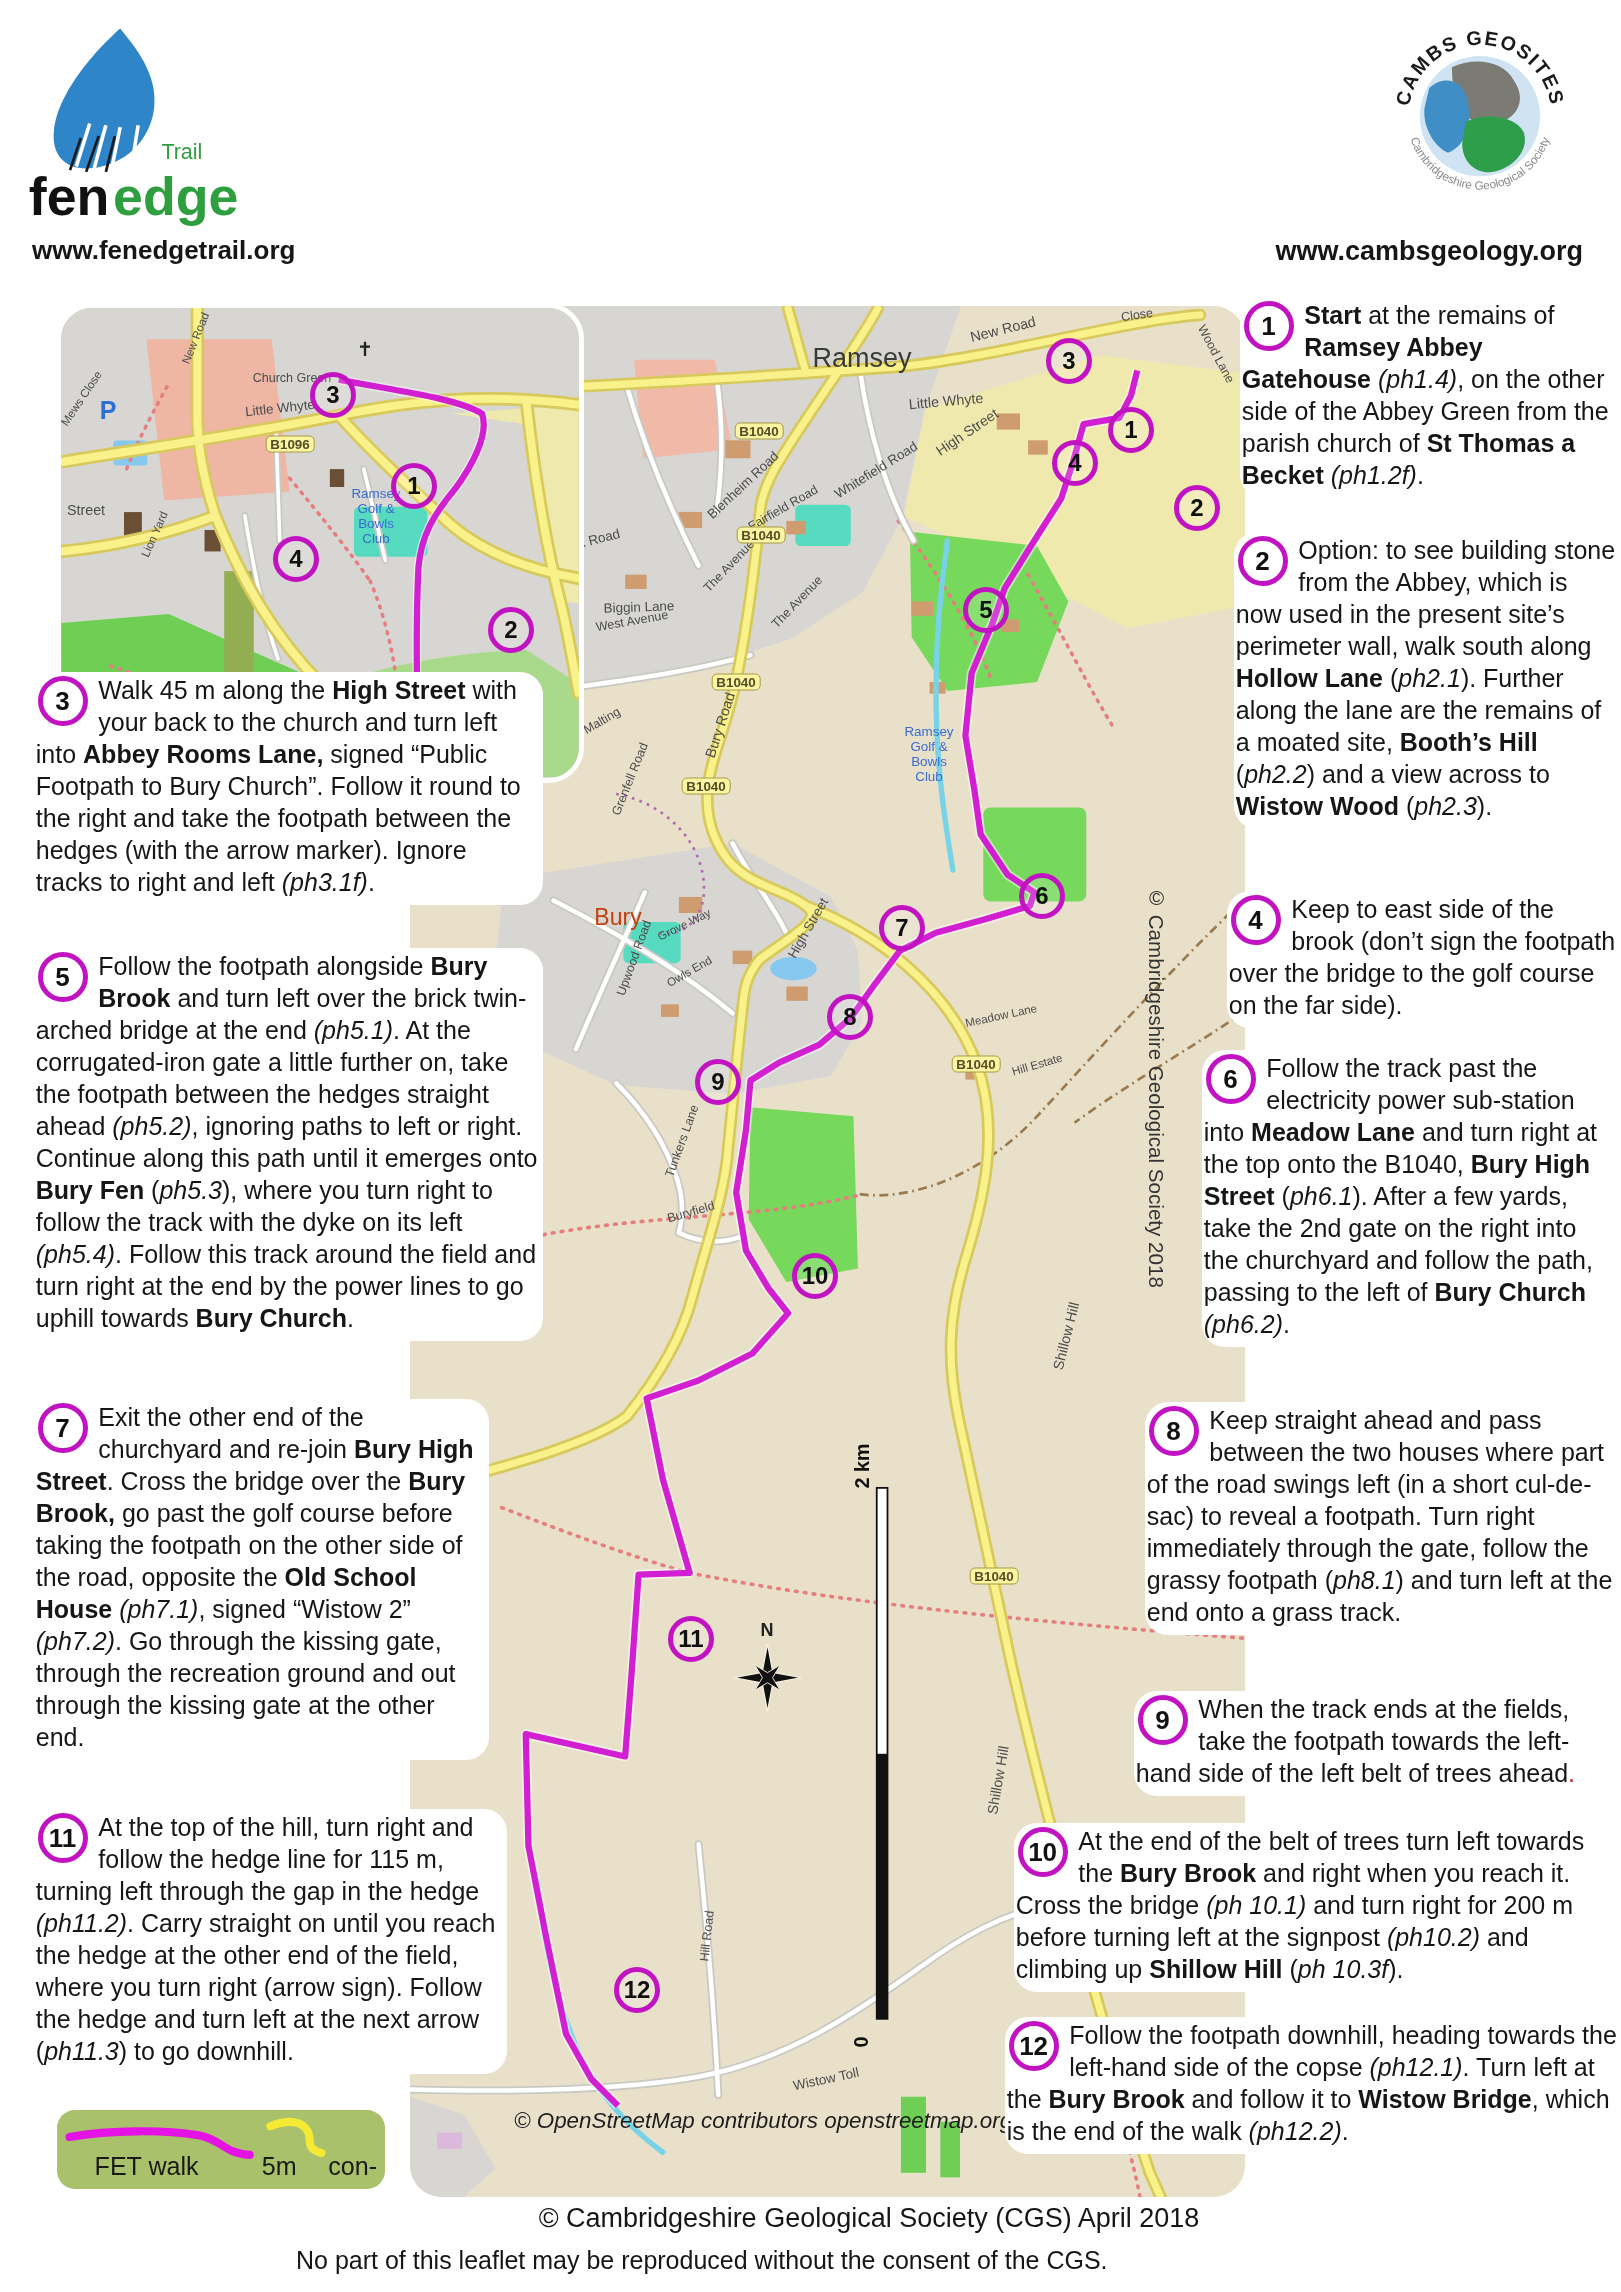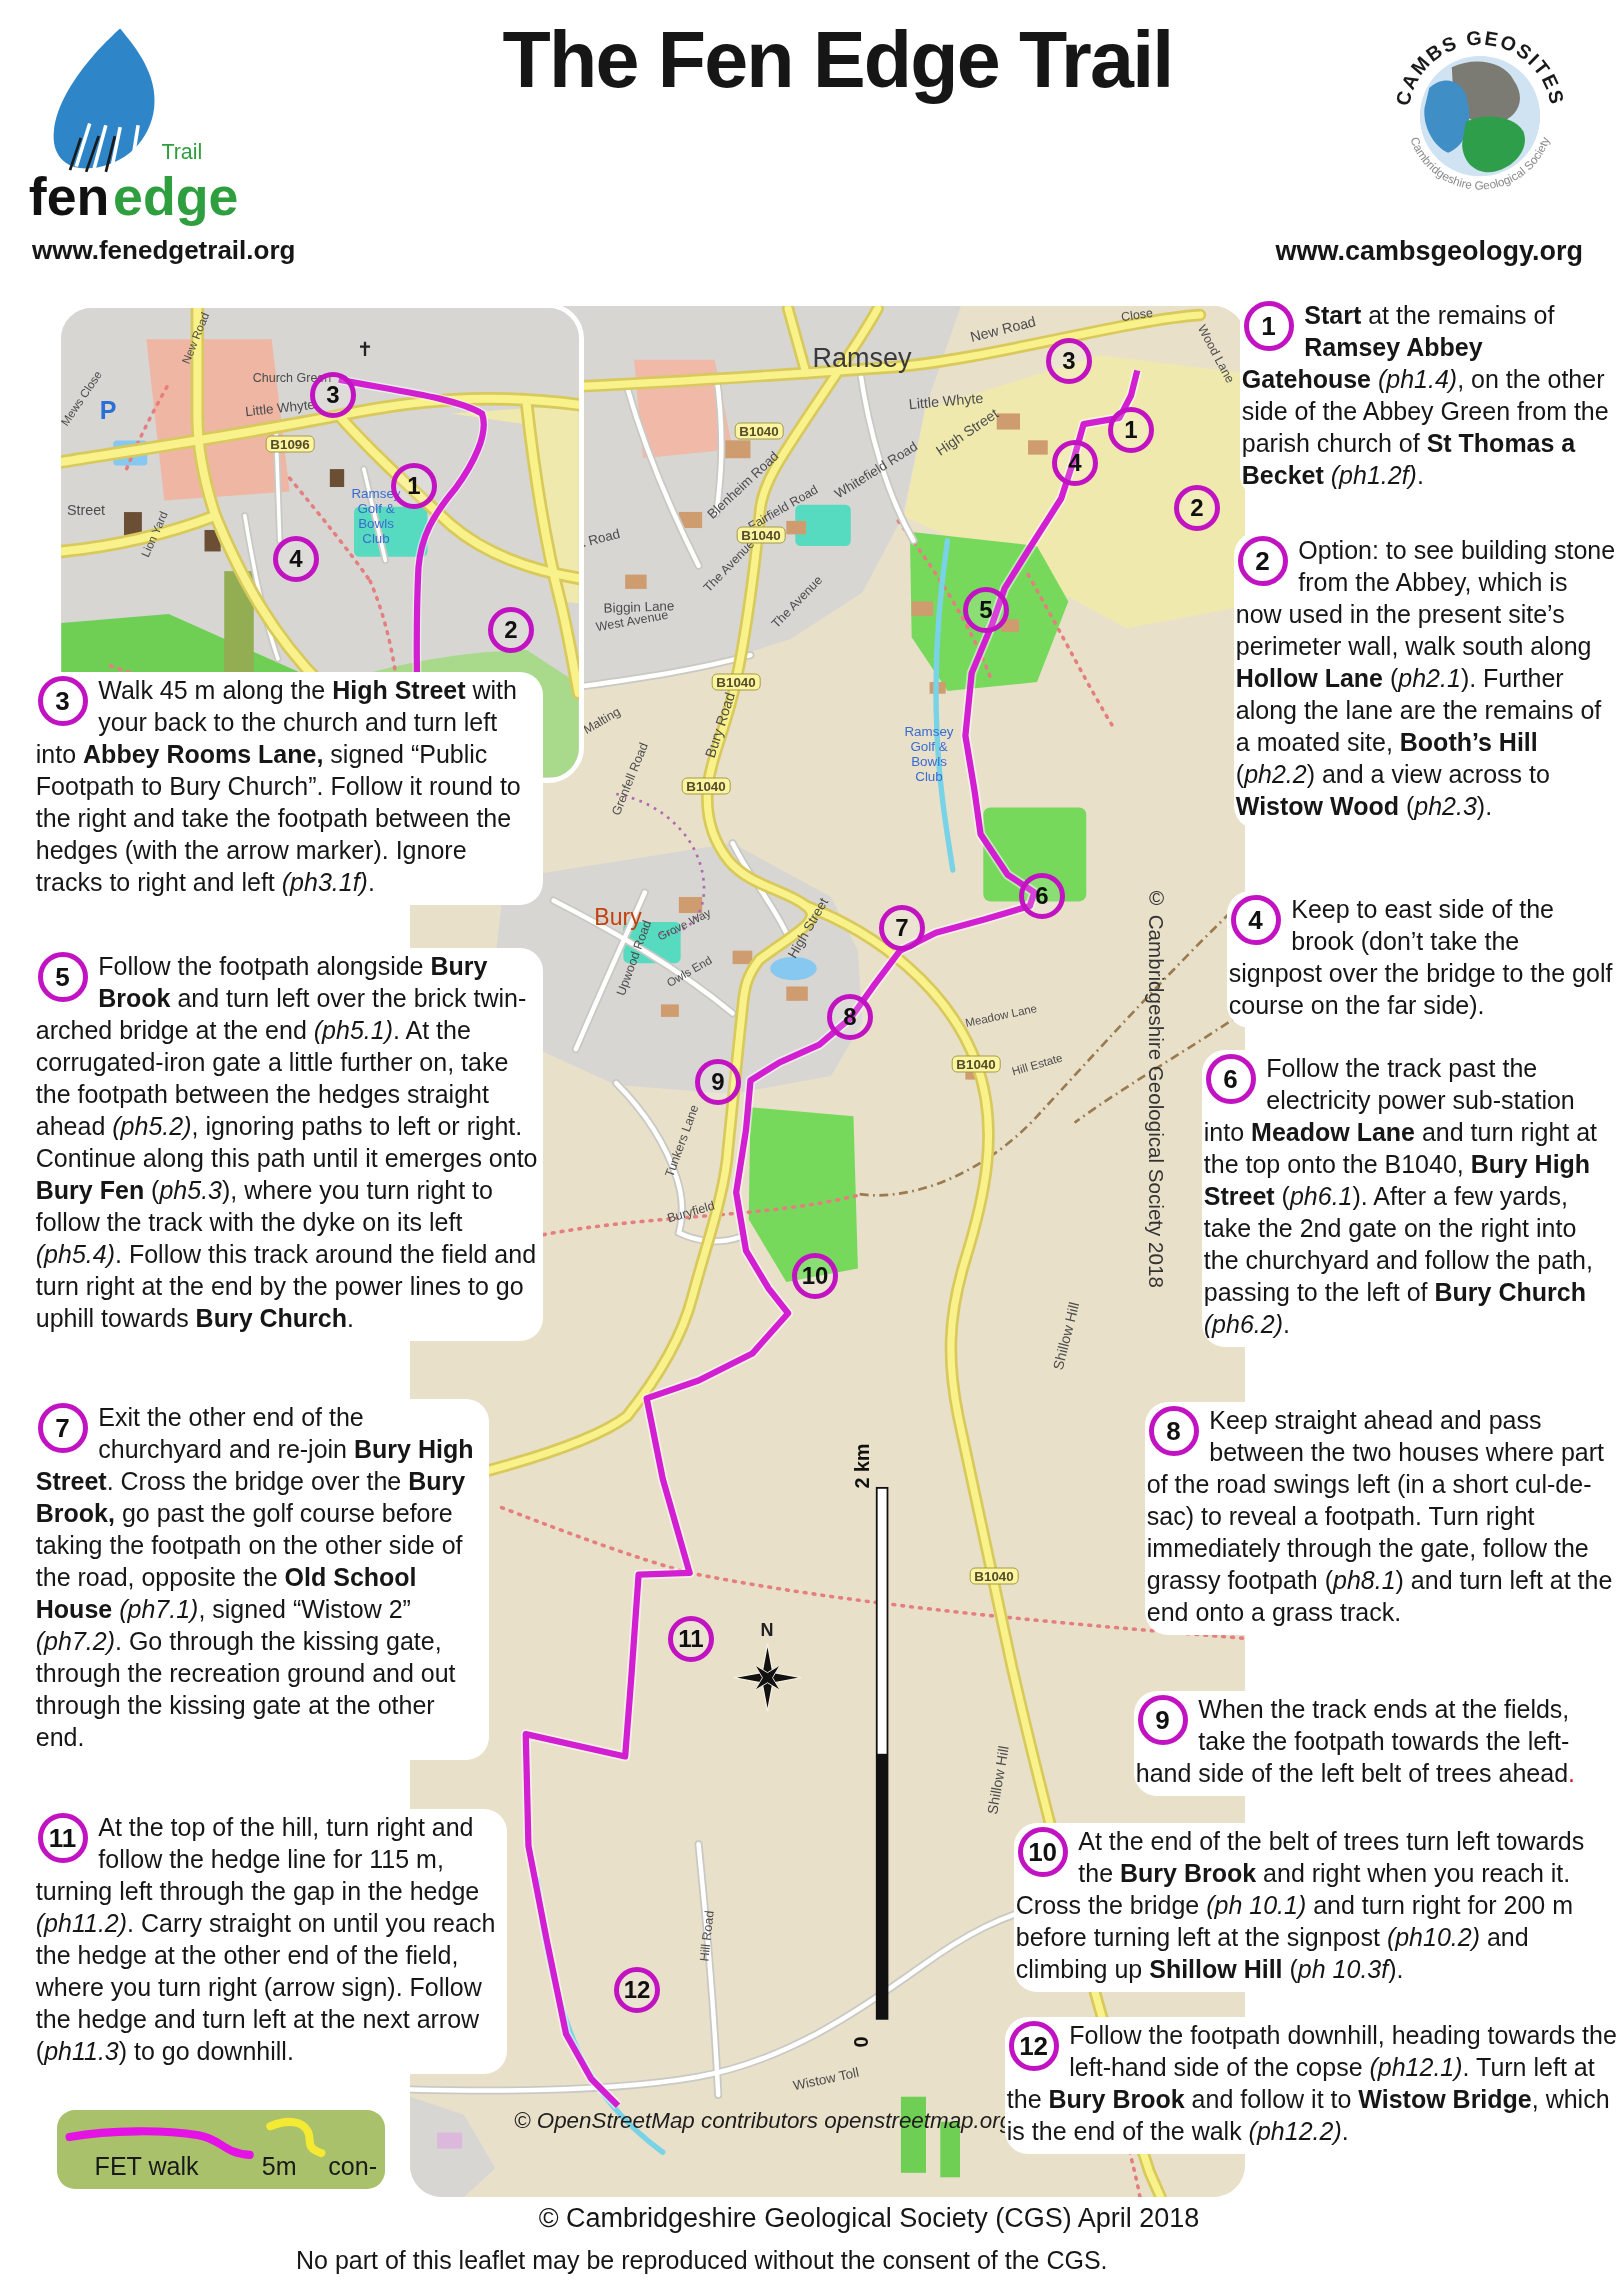--- a/index.html
+++ b/index.html
@@ -59,21 +59,20 @@
       <path d="M66,164 L80,124"></path>
       <path d="M88,164 L98,124"></path>
   </g>
   <text x="150" y="150" font-size="24" fill="#2f9e3f">Trail</text>
   <text x="2" y="212" font-size="60" font-weight="bold" fill="#111111">fen</text>
   <text x="96" y="212" font-size="60" font-weight="bold" fill="#2f9e3f">edge</text>
 </svg>
 <div class="brand-url">www.fenedgetrail.org</div>
 
 <div class="titlewrap">
-  <div class="title">The Fen Edge Trail</div>
 </div>
 
 <svg class="abs" style="left:1386px;top:21.5px;z-index:30" width="188" height="193" viewBox="0 0 200 205">
   <defs>
     <path id="arcTop" d="M24,100 A76,76 0 0 1 176,100"></path>
     <path id="arcBot" d="M22,100 A78,78 0 0 0 178,100"></path>
   </defs>
   <circle cx="100" cy="100" r="64" fill="#cfe3f2"></circle>
   <path d="M70,48 C95,36 126,42 136,62 C150,82 140,102 120,107 C100,112 80,102 72,84 Z" fill="#7b7b73"></path>
   <path d="M46,70 C61,56 81,61 86,81 C93,106 86,131 66,139 C49,131 39,109 41,91 Z" fill="#3f8fc6"></path>
@@ -332,21 +331,21 @@
   <div class="golf" style="left:315px;top:208px">Ramsey
 Golf &amp;
 Bowls
 Club</div>
 </div>
 
 <div id="blocks">
     <div class="blk" style="left: 1240px; top: 297px; width: 376px;"><div class="num">1</div><b>Start</b><span> at the remains of </span><b>Ramsey Abbey Gatehouse</b><span>  </span><i>(ph1.4)</i><span>, on the other side of the Abbey Green from the parish church of </span><b>St Thomas a Becket</b><span> </span><i>(ph1.2f)</i><span>.</span></div>
     <div class="blk" style="left: 1234px; top: 532px; width: 380px;"><div class="num">2</div><span>Option: to see building stone from the Abbey, which is now used in the present site’s perimeter wall, walk south along </span><b>Hollow Lane</b><span> (</span><i>ph2.1</i><span>). Further along the lane are the remains of a moated site, </span><b>Booth’s Hill</b><span> (</span><i>ph2.2</i><span>) and a view across to </span><b>Wistow Wood</b><span> (</span><i>ph2.3</i><span>).</span></div>
     <div class="blk" style="left: 34px; top: 672px; width: 502px;"><div class="num">3</div><span>Walk 45 m along the </span><b>High Street</b><span> with your back to the church and turn left into </span><b>Abbey Rooms Lane,</b><span> signed “Public Footpath to Bury Church”. Follow it round to the right and take the footpath between the hedges (with the arrow marker). Ignore tracks to right and left </span><i>(ph3.1f)</i><span>.</span></div>
-    <div class="blk" style="left: 1227px; top: 891px; width: 387px;"><div class="num">4</div><span>Keep to east side of the brook (don’t take the signpost over the bridge to the golf course on the far side).</span></div>
+    <div class="blk" style="left: 1227px; top: 891px; width: 387px;"><div class="num">4</div><span>Keep to east side of the brook (don’t sign the footpath over the bridge to the golf course on the far side).</span></div>
     <div class="blk" style="left: 34px; top: 948px; width: 502px;"><div class="num">5</div><span>Follow the footpath alongside </span><b>Bury Brook</b><span> and turn left over the brick twin-arched bridge at the end </span><i>(ph5.1)</i><span>. At the corrugated-iron gate a little further on, take the footpath between the hedges straight ahead </span><i>(ph5.2)</i><span>, ignoring paths to left or right. Continue along this path until it emerges onto </span><b>Bury Fen</b><span> (</span><i>ph5.3</i><span>), where you turn right to follow the track with the dyke on its left </span><i>(ph5.4)</i><span>. Follow this track around the field and turn right at the end by the power lines to go uphill towards </span><b>Bury Church</b><span>.</span></div>
     <div class="blk" style="left: 1202px; top: 1050px; width: 412px;"><div class="num">6</div><span>Follow the track past the electricity power sub-station into </span><b>Meadow Lane</b><span> and turn right at the top onto the B1040, </span><b>Bury High Street</b><span> (</span><i>ph6.1</i><span>). After a few yards, take the 2nd gate on the right into the churchyard and follow the path, passing to the left of </span><b>Bury Church</b><span> </span><i>(ph6.2)</i><span>.</span></div>
     <div class="blk" style="left: 34px; top: 1399px; width: 448px;"><div class="num">7</div><span>Exit the other end of the churchyard and re-join </span><b>Bury High Street</b><span>. Cross the bridge over the </span><b>Bury Brook,</b><span> go past the golf course before taking the footpath on the other side of the road, opposite the </span><b>Old School House</b><span> </span><i>(ph7.1)</i><span>, signed “Wistow 2” </span><i>(ph7.2)</i><span>. Go through the kissing gate, through the recreation ground and out through the kissing gate at the other end.</span></div>
     <div class="blk" style="left: 1145px; top: 1402px; width: 469px;"><div class="num">8</div><span>Keep straight ahead and pass between the two houses where part of the road swings left (in a short cul-de-sac) to reveal a footpath. Turn right immediately through the gate, follow the grassy footpath (</span><i>ph8.1</i><span>) and turn left at the end onto a grass track.</span></div>
     <div class="blk" style="left: 1134px; top: 1691px; width: 480px;"><div class="num">9</div><span>When the track ends at the fields, take the footpath towards the left-hand side of the left belt of trees ahead</span><span style="color: rgb(204, 32, 32);">.</span></div>
     <div class="blk" style="left: 1014px; top: 1823px; width: 600px;"><div class="num">10</div><span>At the end of the belt of trees turn left towards the </span><b>Bury Brook</b><span> and right when you reach it. Cross the bridge </span><i>(ph 10.1)</i><span> and turn right for 200 m before turning left at the signpost </span><i>(ph10.2)</i><span> and climbing up </span><b>Shillow Hill</b><span> (</span><i>ph 10.3f</i><span>).</span></div>
     <div class="blk" style="left: 34px; top: 1809px; width: 466px;"><div class="num">11</div><span>At the top of the hill, turn right and follow the hedge line for 115 m, turning left through the gap in the hedge </span><i>(ph11.2)</i><span>. Carry straight on until you reach the hedge at the other end of the field, where you turn right (arrow sign). Follow the hedge and turn left at the next arrow (</span><i>ph11.3</i><span>) to go downhill.</span></div>
     <div class="blk" style="left: 1005px; top: 2017px; width: 611px;"><div class="num">12</div><span>Follow the footpath downhill, heading towards the left-hand side of the copse </span><i>(ph12.1)</i><span>. Turn left at the </span><b>Bury Brook</b><span> and follow it to </span><b>Wistow Bridge</b><span>, which is the end of the walk </span><i>(ph12.2)</i><span>.</span></div>
   </div>
 

